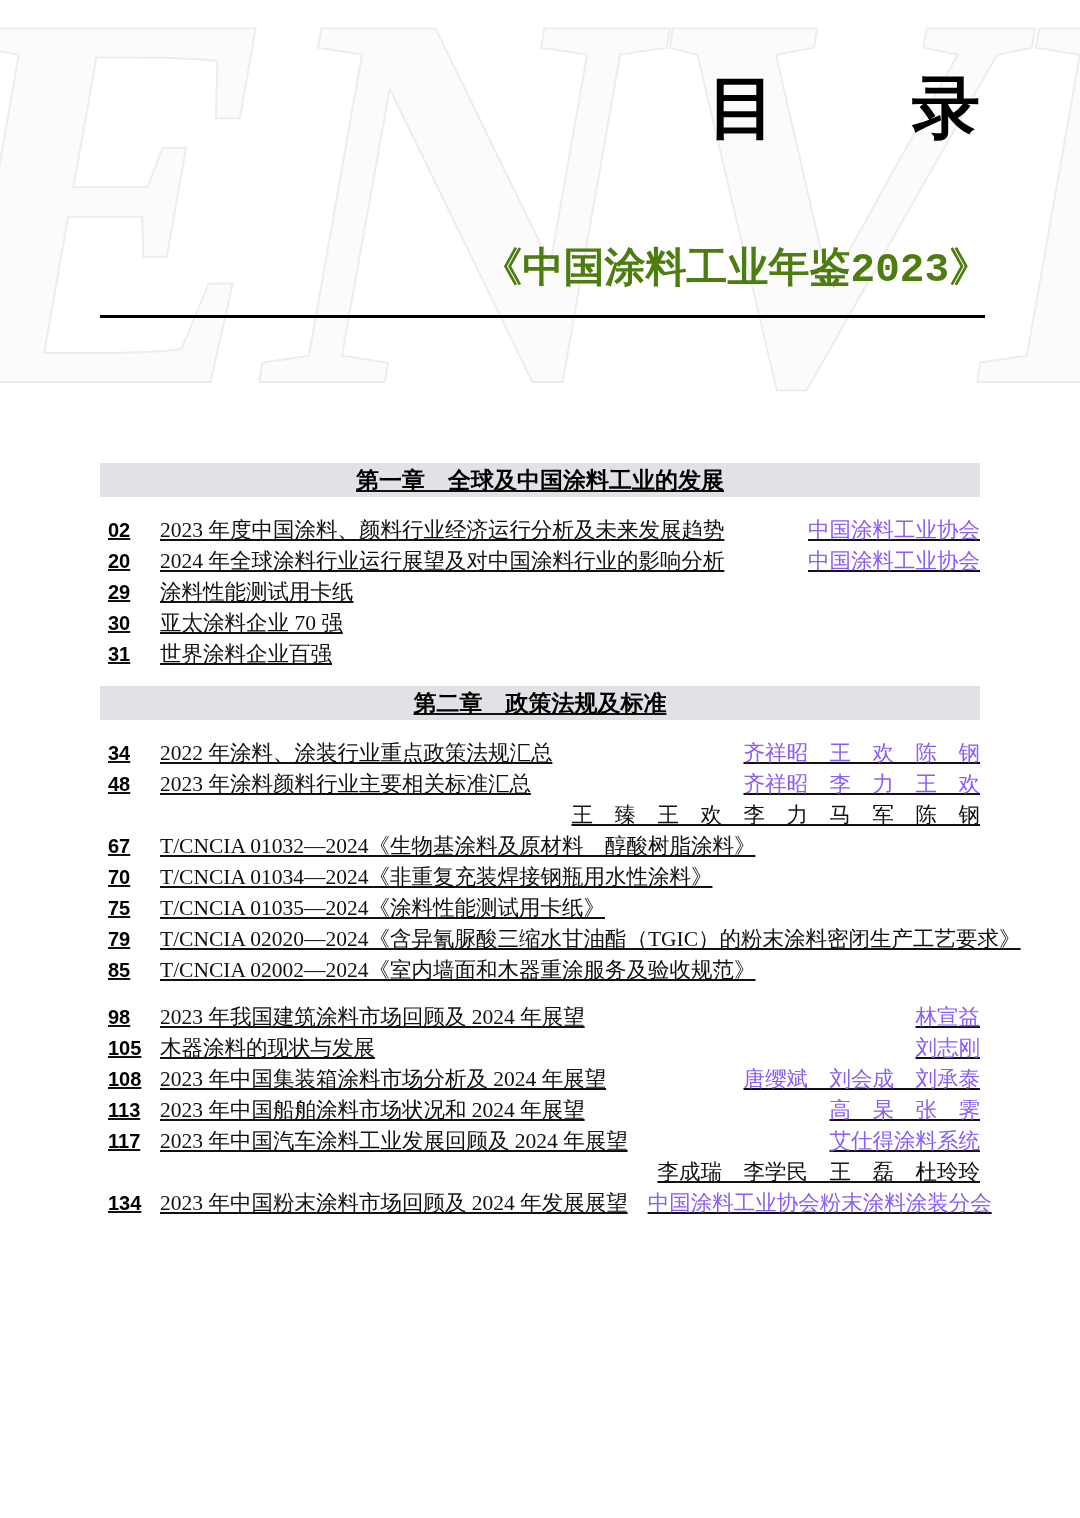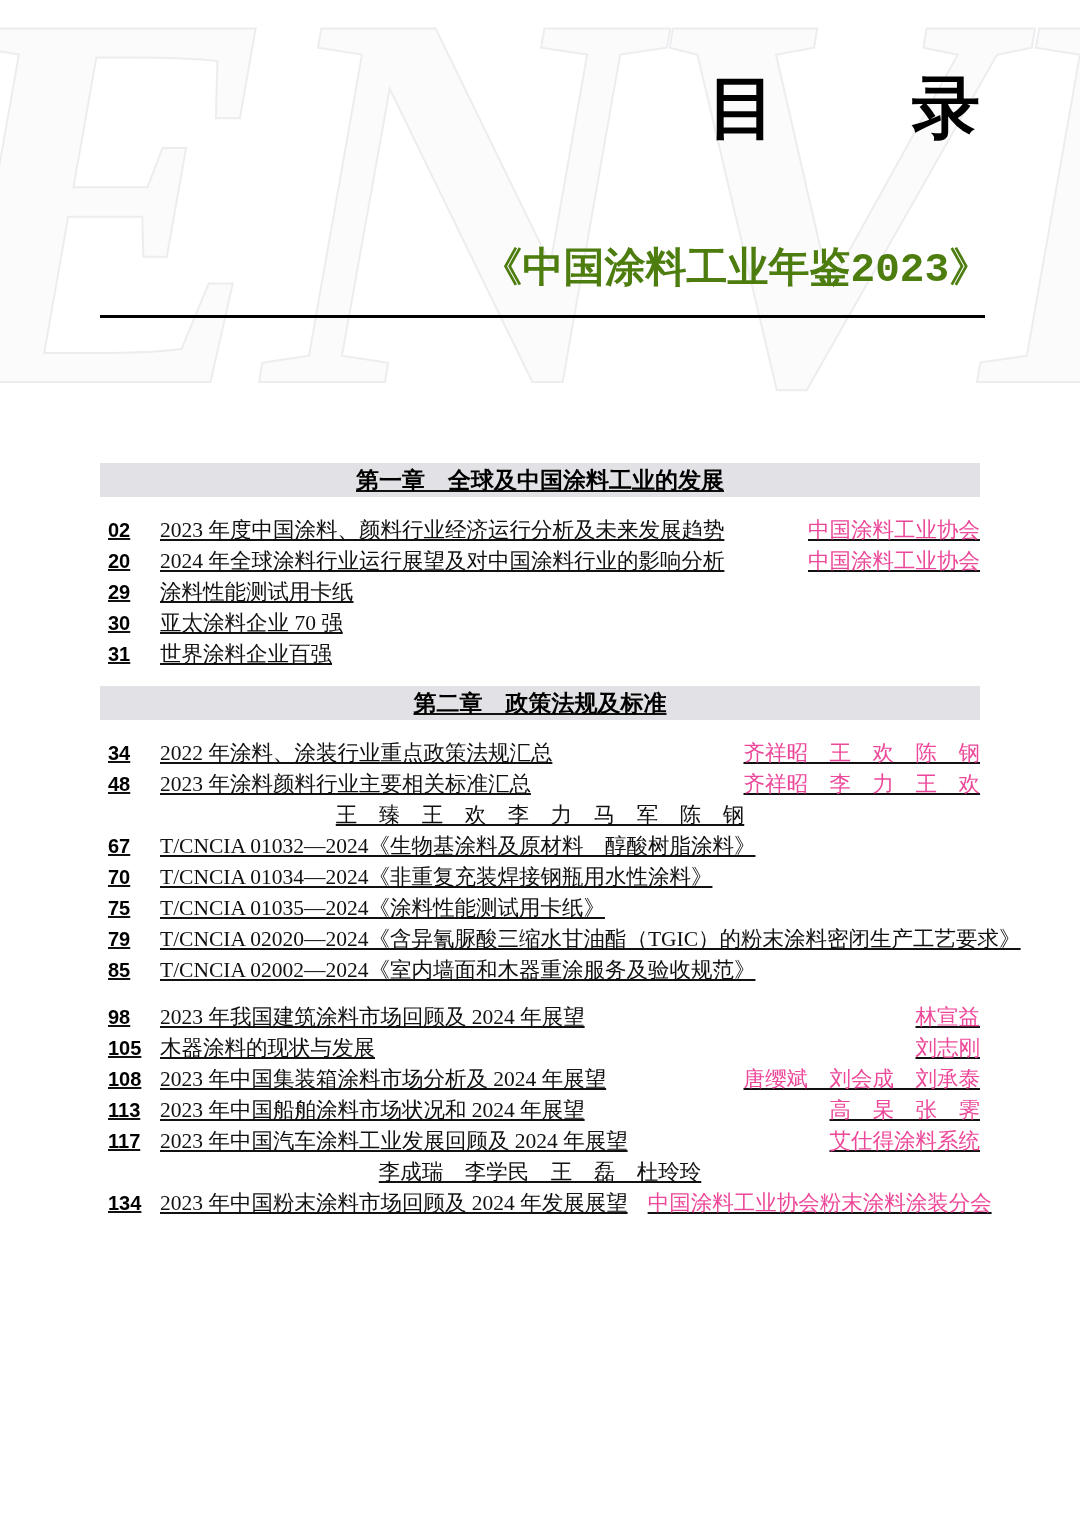--- a/index.html
+++ b/index.html
@@ -90,23 +90,23 @@
     font-family:"Liberation Sans", sans-serif;
     font-weight:bold;
     font-size:20px;
     color:#000;
   }
   .ttl { flex:0 1 auto; color:#111; }
   .auth {
     margin-left:auto;
     padding-left:20px;
     text-align:center;
-    color:#ec4899;
-  }
-  .authors-line { justify-content:center; }
+    color:#8b5cf6;
+  }
+  .authors-line { justify-content:flex-end; }
   .authors-line .auth2 { text-align:right; color:#111; }
 </style>
 </head>
 <body>
 
 <div class="watermark">ENVIS</div>
 
 <div class="page-title">目　　录</div>
 <div class="page-subtitle">《中国涂料工业年鉴2023》</div>
 <div class="divider"></div>

